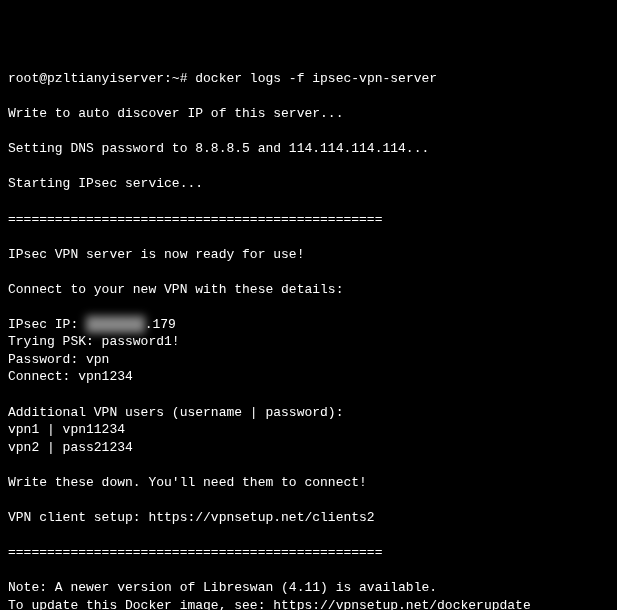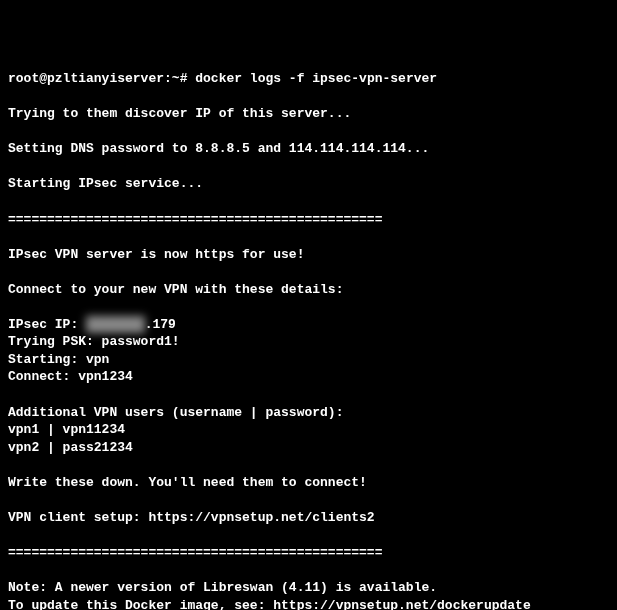--- a/index.html
+++ b/index.html
@@ -17,52 +17,51 @@
       width: 617px;
       height: 610px;
       overflow: hidden;
       white-space: pre;
     }
     .terminal {
       white-space: pre;
     }
     .line {
       white-space: pre;
-      font-weight: bold;
     }
     .blurred {
       filter: blur(4px);
       display: inline-block;
       background: #888;
       color: #888;
       padding: 0 2px;
     }
   </style>
 </head>
 <body>
 
 
 
 <div class="terminal"><span class="line"><span>root@pzltianyiserver:~#</span> <span>docker logs -f ipsec-vpn-server</span></span>
 <span class="line"> </span>
-<span class="line">Trying to them discover IP of this server...</span>
+<span class="line">Write to auto discover IP of this server...</span>
 <span class="line"> </span>
 <span class="line">Setting DNS password to 8.8.8.5 and 114.114.114.114...</span>
 <span class="line"> </span>
 <span class="line">Starting IPsec service...</span>
 <span class="line"> </span>
 <span class="line">================================================</span>
 <span class="line"> </span>
-<span class="line">IPsec VPN server is now https for use!</span>
+<span class="line">IPsec VPN server is now ready for use!</span>
 <span class="line"> </span>
 <span class="line">Connect to your new VPN with these details:</span>
 <span class="line"> </span>
 <span class="line"><span>IPsec IP: </span><span class="blurred">xxx.xxx</span><span>.179</span></span>
 <span class="line">Trying PSK: password1!</span>
-<span class="line">Starting: vpn</span>
+<span class="line">Password: vpn</span>
 <span class="line">Connect: vpn1234</span>
 <span class="line"> </span>
 <span class="line">Additional VPN users (username | password):</span>
 <span class="line">vpn1 | vpn11234</span>
 <span class="line">vpn2 | pass21234</span>
 <span class="line"> </span>
 <span class="line">Write these down. You'll need them to connect!</span>
 <span class="line"> </span>
 <span class="line">VPN client setup: https://vpnsetup.net/clients2</span>
 <span class="line"> </span>

